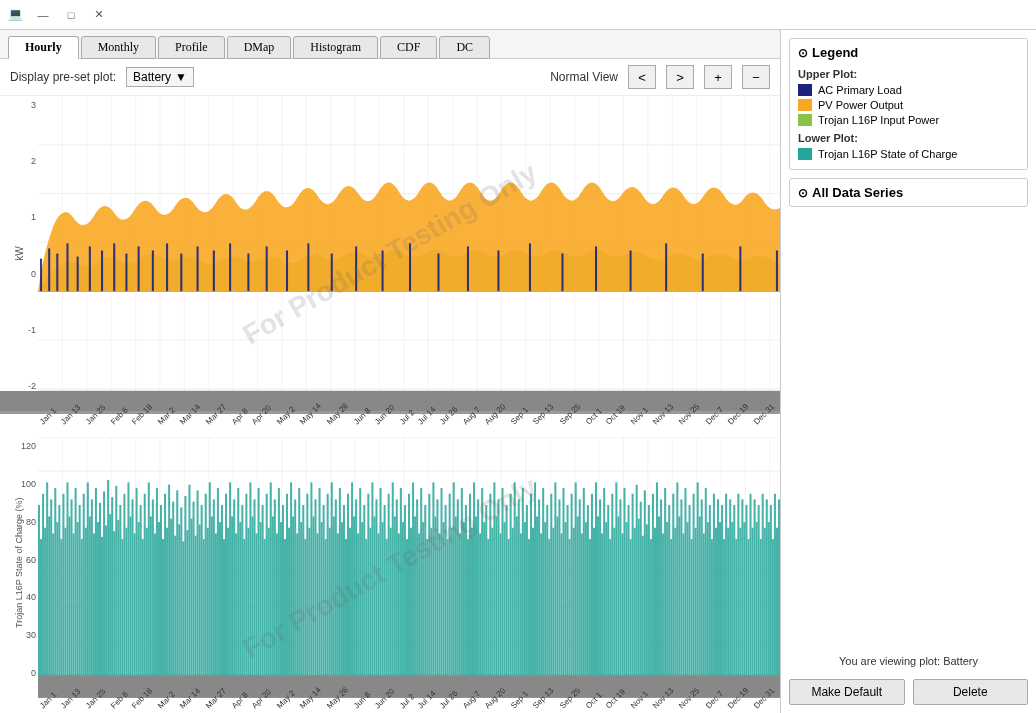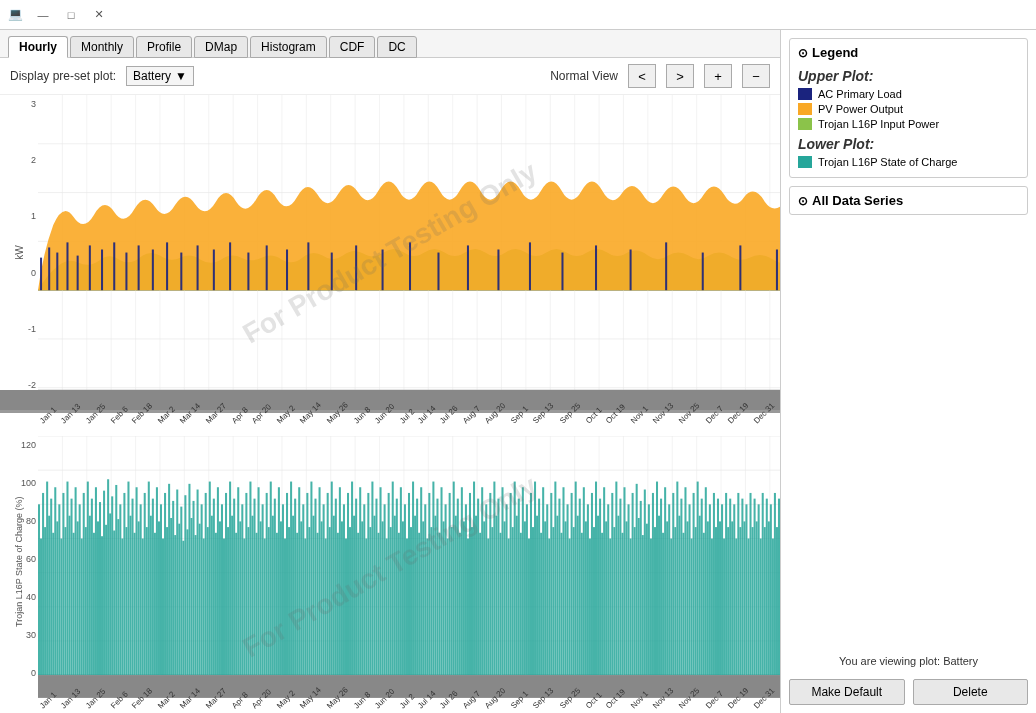--- a/index.html
+++ b/index.html
@@ -39,27 +39,28 @@
 
     .tabs-row {
       display: flex;
       align-items: center;
       padding: 6px 8px 0;
       background: #f5f5f5;
       border-bottom: 1px solid #ccc;
       gap: 2px;
     }
     .tab {
-      padding: 3px 10px;
+      padding: 3px 16px;
       border: 1px solid #aaa;
       background: #e8e8e8;
       cursor: pointer;
       font-size: 12px;
       border-radius: 3px 3px 0 0;
       margin-bottom: -1px;
+      font-family: Liberation Serif, serif;
     }
     .tab.active {
       background: #ffffff;
       border-bottom: 1px solid #ffffff;
       font-weight: 600;
     }
 
     .controls-row {
       display: flex;
       align-items: center;
@@ -145,24 +146,23 @@
       display: flex;
       align-items: center;
       gap: 4px;
       font-weight: 600;
       font-size: 13px;
       margin-bottom: 8px;
     }
 
     .legend-sub {
       font-weight: 600;
-      font-size: 14px;
+      font-size: 11px;
       margin-bottom: 4px;
       color: #333;
-      font-style: italic;
     }
 
     .legend-item {
       display: flex;
       align-items: center;
       gap: 6px;
       font-size: 11px;
       margin-bottom: 3px;
     }
 

